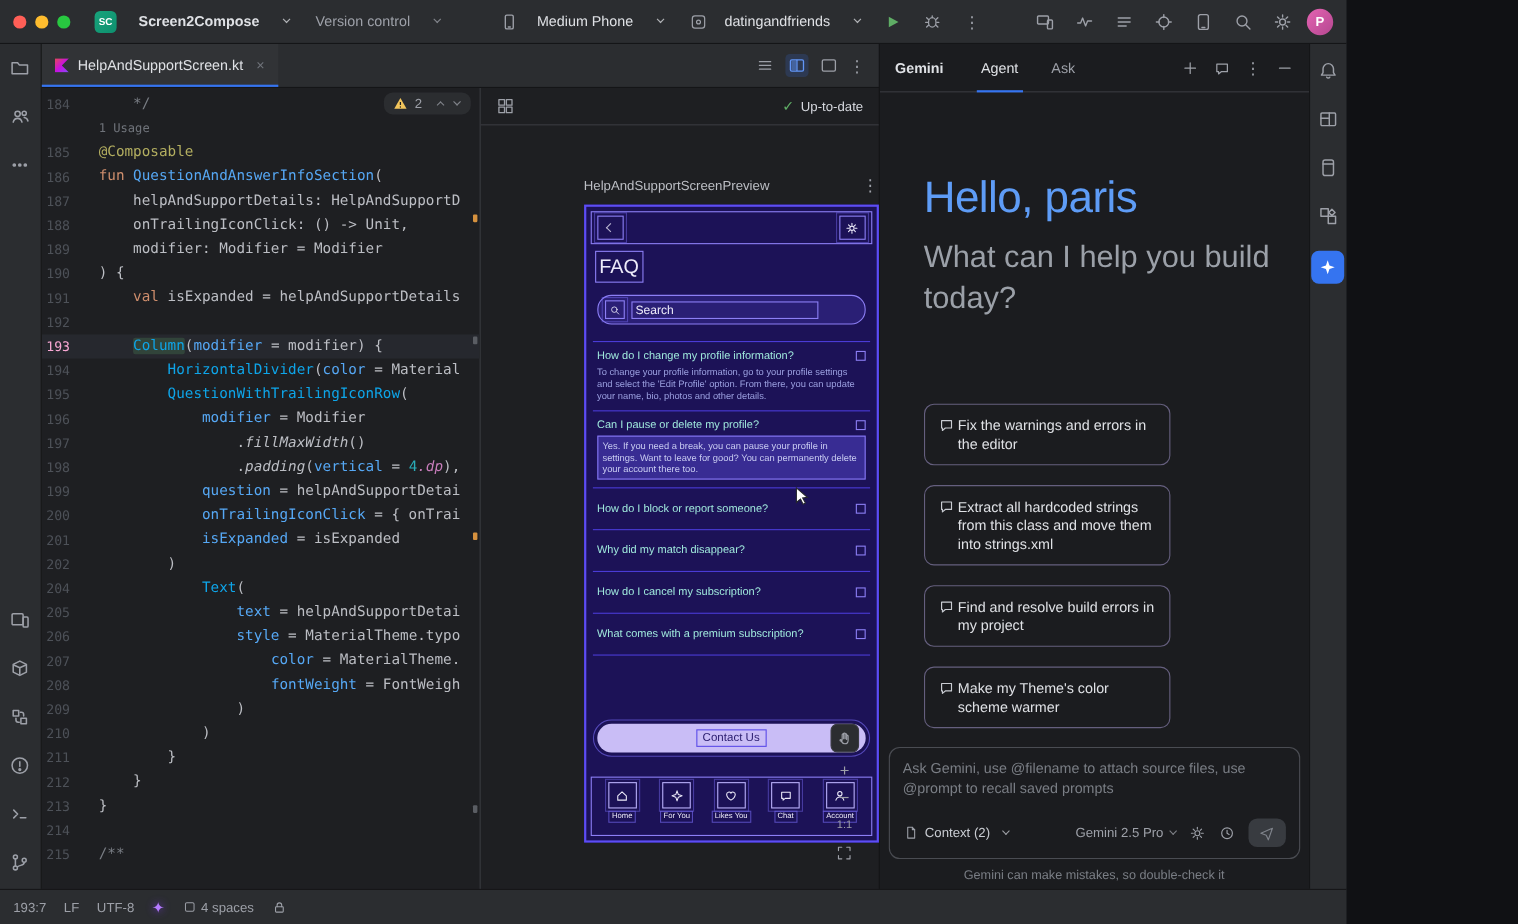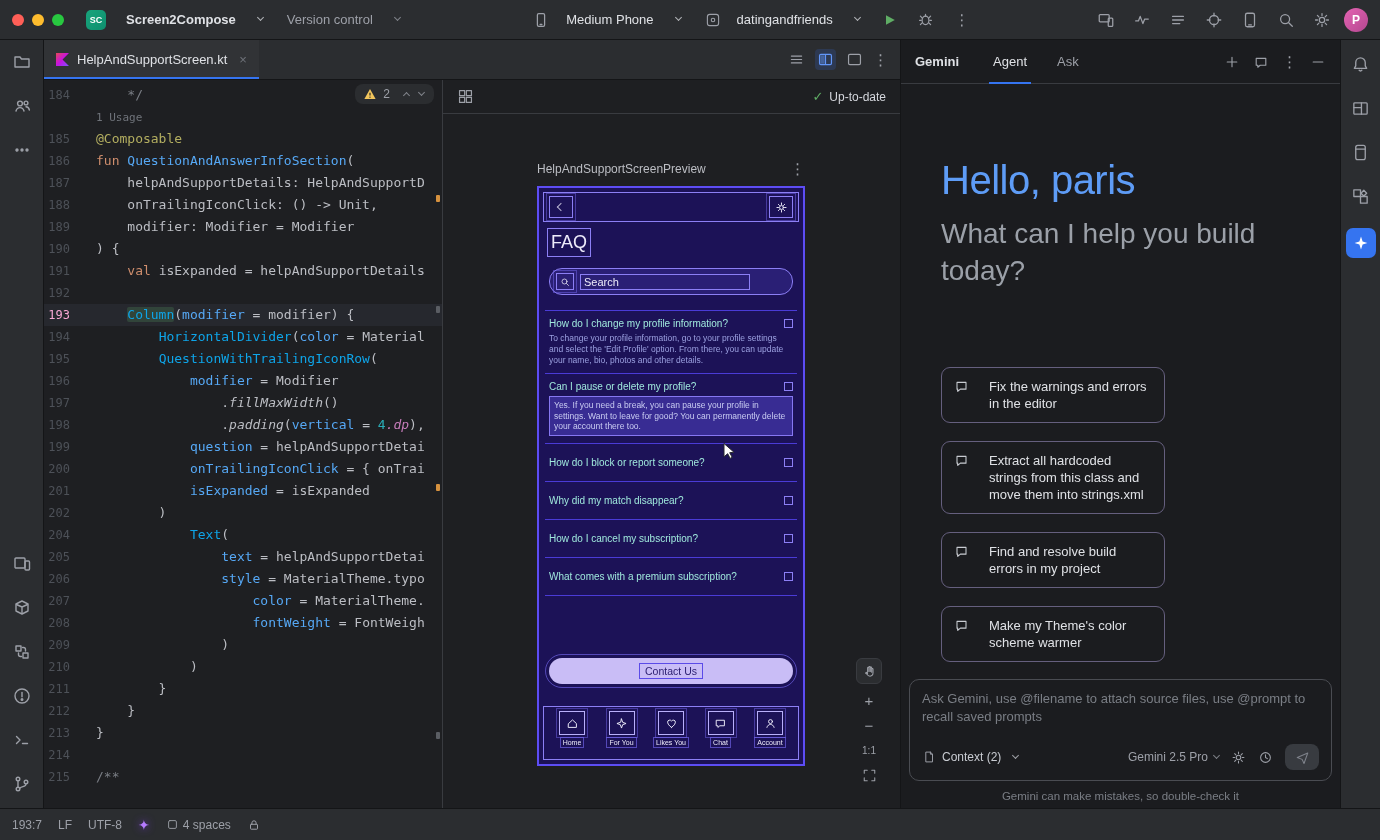--- a/index.html
+++ b/index.html
@@ -1,17 +1,17 @@
 <!DOCTYPE html>
 <html><head>
 <meta charset="utf-8">
 <style>
   *{box-sizing:border-box;margin:0;padding:0}
   html,body{width:1380px;height:840px;overflow:hidden;background:#101114;font-family:"Liberation Sans",sans-serif}
-  .app{position:relative;width:1380px;height:840px;background:#1E1F22;color:#DFE1E5;font-size:13px;
+  .app{position:relative;width:1224px;height:840px;background:#1E1F22;color:#DFE1E5;font-size:13px;
        --bg:#1E1F22;--panel:#2B2D30;--border:#141517;--border2:#393B40;--text:#DFE1E5;--dim:#9DA0A8;--dimmer:#6F737A;
        --blue:#3574F0;--wire:#4A3BD6;--wireb:#8C7FF5;--phonebg:#1C1257;}
   .ic{stroke:#9DA0A8;fill:none;stroke-width:1.4;stroke-linecap:round;stroke-linejoin:round;display:block}
   .wic{stroke:#EDEBFA;fill:none;stroke-width:1.5;stroke-linecap:round;stroke-linejoin:round;display:block}
   .chev{display:inline-block;width:5px;height:5px;border-right:1.4px solid currentColor;border-bottom:1.4px solid currentColor;transform:rotate(45deg);margin-left:6px;position:relative;top:-2px;opacity:.75}
   .chev.up{transform:rotate(-135deg);top:1px}
   .chev.left{transform:rotate(135deg);top:0;margin:0}
   button{background:none;border:none;color:inherit;font:inherit;cursor:pointer;display:flex;align-items:center}
 
   
@@ -105,21 +105,21 @@
   .gm-header{height:44px;display:flex;align-items:center;padding:0 14px;border-bottom:1px solid var(--border2)}
   .gm-title{font-weight:bold;margin-right:30px}
   .gm-tab{position:relative;height:44px;padding:0 4px;margin-right:22px;color:var(--dim)}
   .gm-tab.active{color:var(--text)}
   .gm-tab.active::after{content:"";position:absolute;left:0;right:0;bottom:0;height:2px;background:var(--blue)}
   .gm-hicons{margin-left:auto;display:flex;align-items:center;gap:13px;color:var(--dim)}
   .gm-body{flex:1;padding:74px 20px 0 40px;overflow:hidden}
   .gm-hello{font-size:40px;font-weight:400;color:#5E9CF6;letter-spacing:-.5px}
   .gm-sub{font-size:28px;font-weight:400;color:#9BA0A8;margin-top:12px;width:330px;line-height:37px}
   .gm-cards{margin-top:78px;display:flex;flex-direction:column;gap:18px}
-  .gm-card{width:224px;border:1px solid #655F7E;border-radius:9px;padding:10px 12px;align-items:flex-start;gap:20px;text-align:left}
+  .gm-card{width:224px;border:1px solid #655F7E;border-radius:9px;padding:10px 12px;align-items:flex-start;gap:3px;text-align:left}
   .gm-card-text{font-size:13px;line-height:17px;color:#DFE1E5}
   .gm-inputwrap{padding:0 8px 6px}
   .gm-input{border:1px solid #4A4C52;border-radius:10px;height:102px;padding:10px 12px;display:flex;flex-direction:column}
   .gm-input textarea{background:transparent;border:none;resize:none;outline:none;color:var(--text);font-family:"Liberation Sans",sans-serif;font-size:13px;line-height:18px;height:40px;width:100%}
   .gm-input textarea::placeholder{color:#7A7E85}
   .gm-irow{margin-top:auto;display:flex;align-items:center;gap:12px}
   .ctx{gap:6px;font-size:12px;color:#C9CCD2}
   .model{margin-left:auto;font-size:12px;color:var(--dim)}
   .send{width:34px;height:26px;border-radius:8px;background:#383B40;justify-content:center}
   .gm-disclaimer{text-align:center;color:#7A7E85;font-size:11.5px;margin-top:9px}

